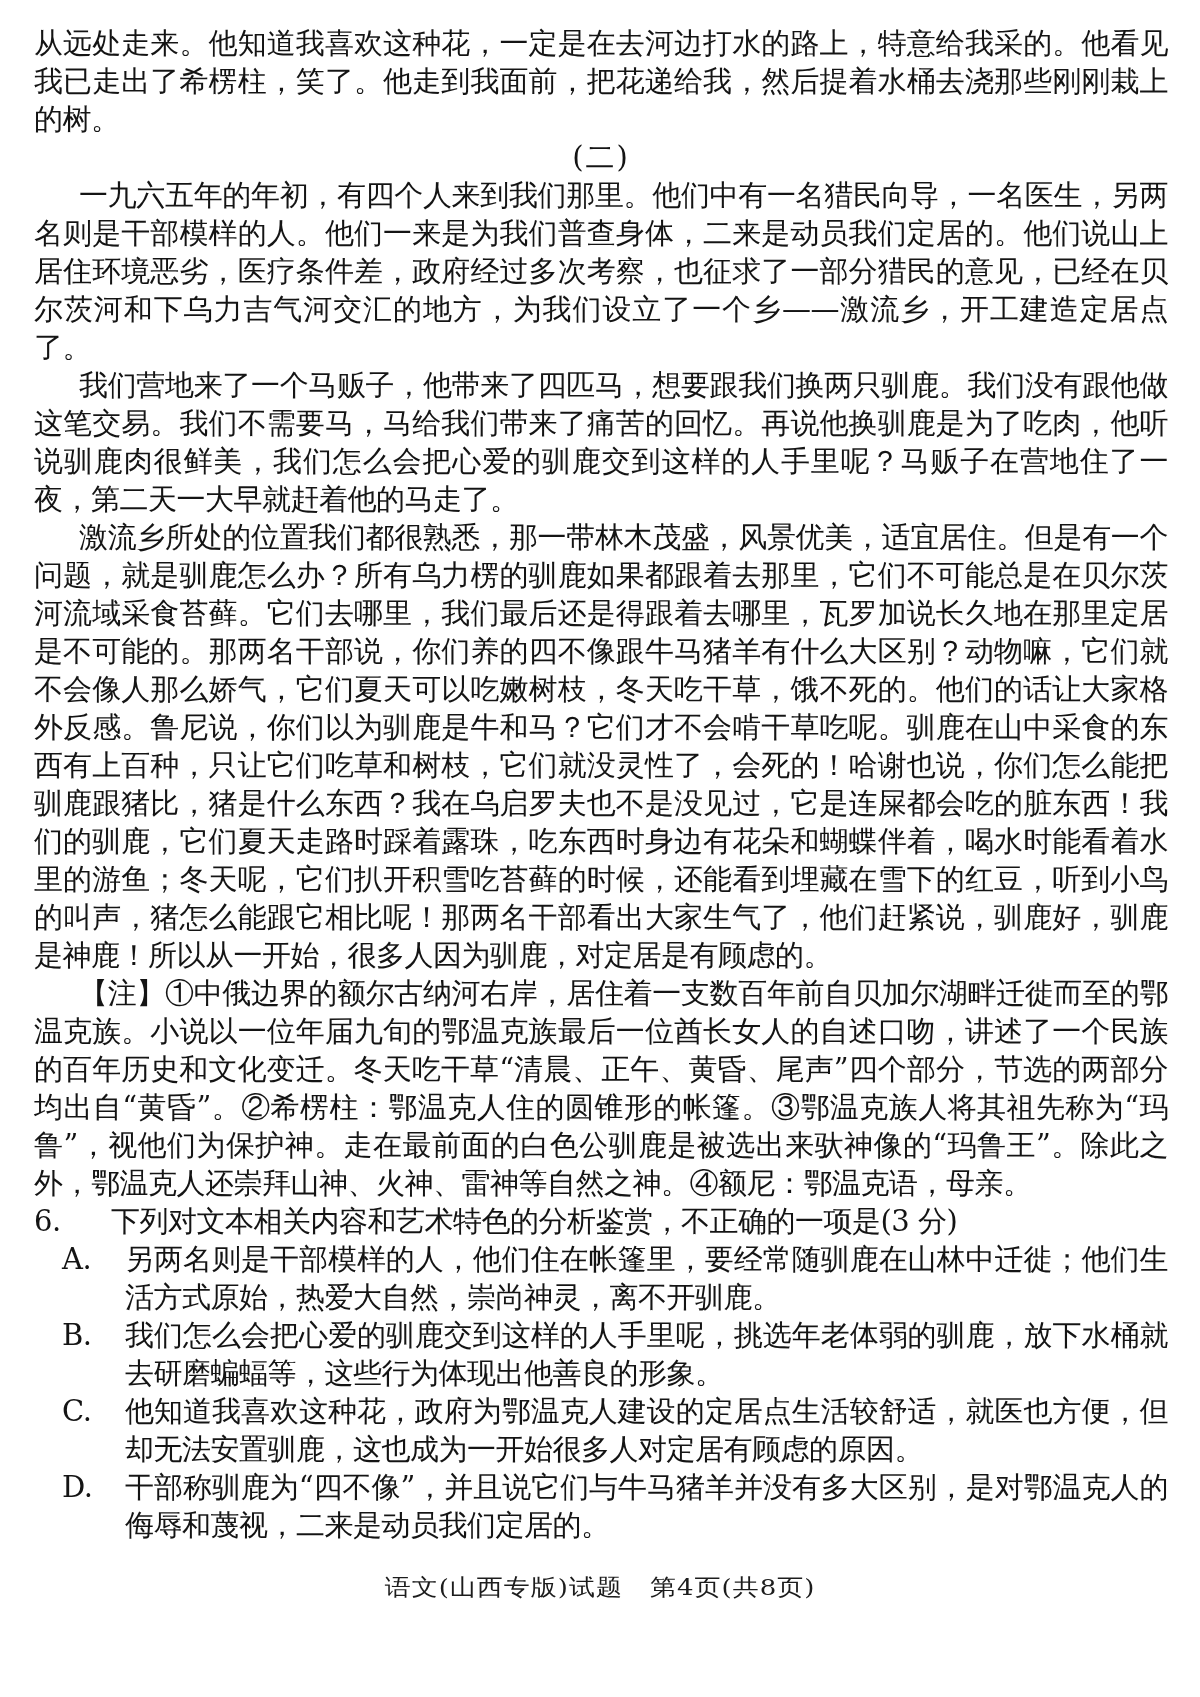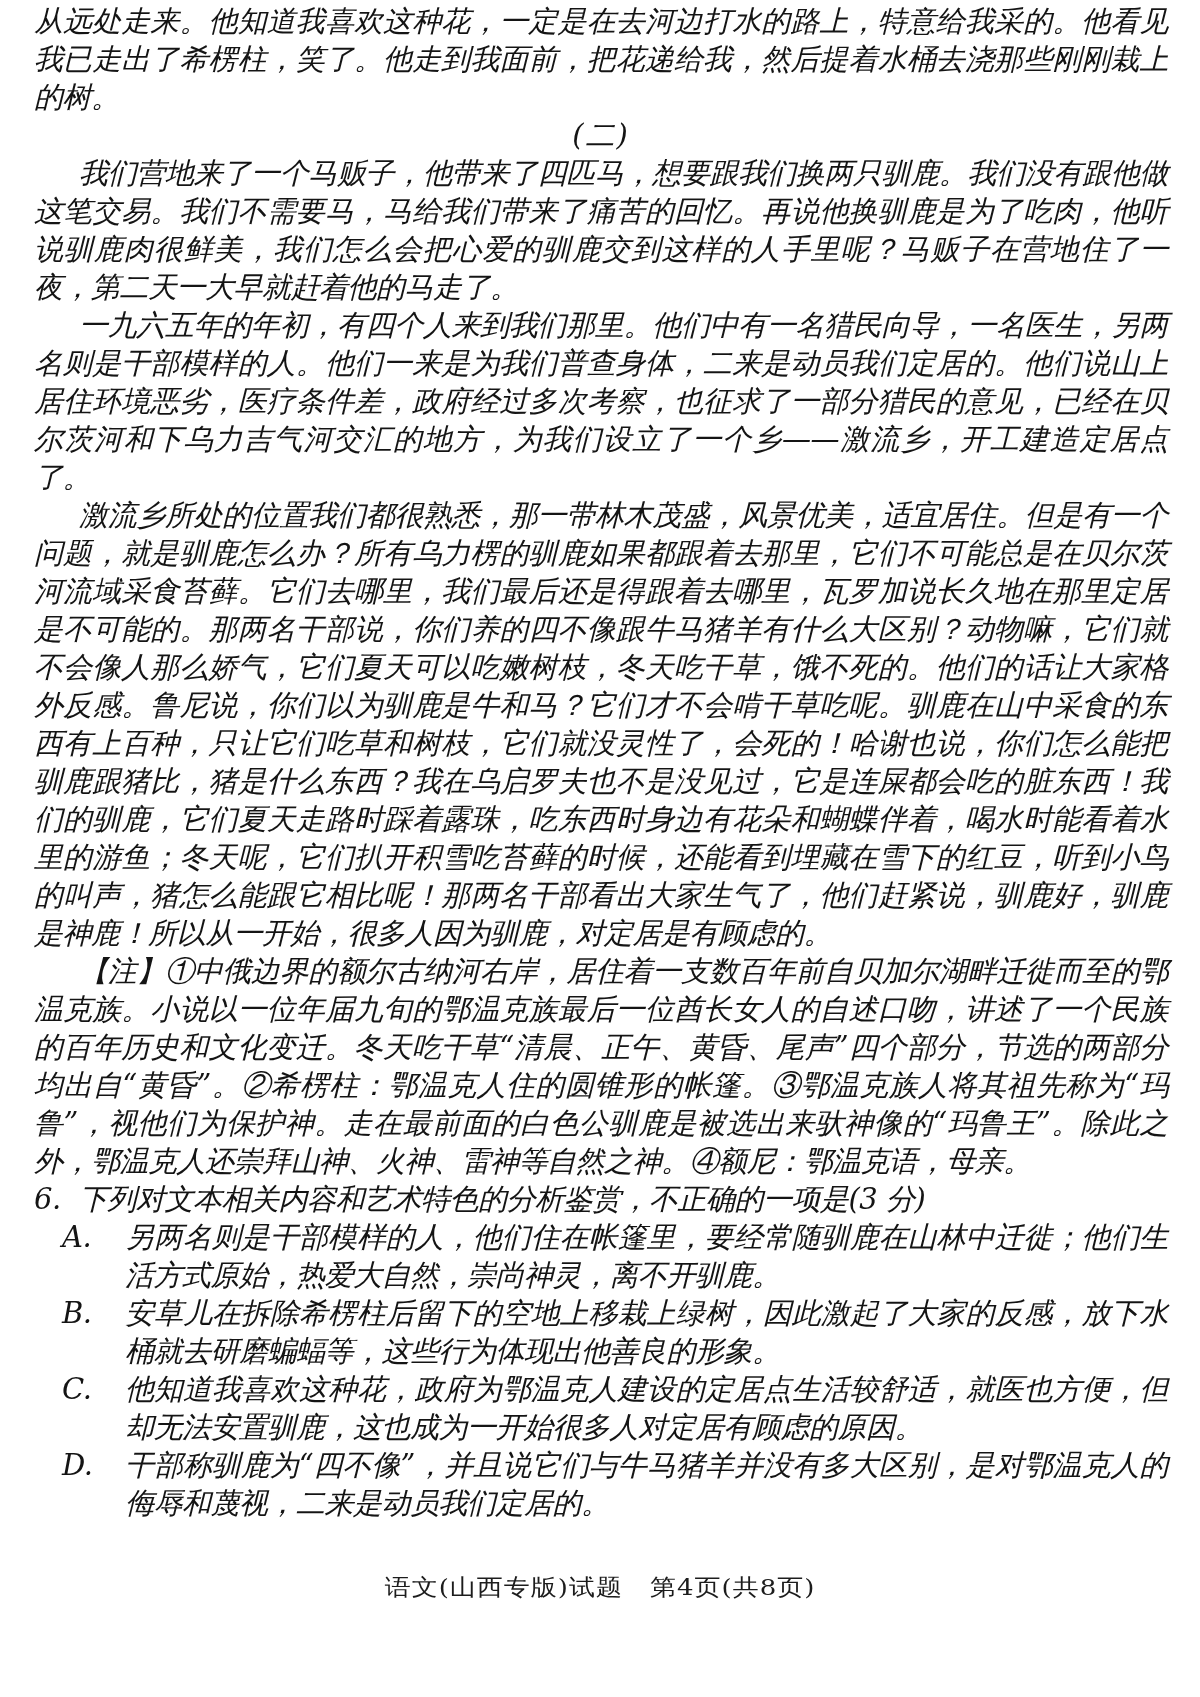--- a/index.html
+++ b/index.html
@@ -10,24 +10,23 @@
   body {
     width: 1200px;
     height: 1697px;
     position: relative;
     font-family: "DejaVu Serif", serif;
     color: #141414;
     overflow: hidden;
   }
   .page {
     position: absolute;
-    top: 2px;
+    top: 24px;
     left: 34px;
     width: 1134px;
-    font-style: italic;
   }
   .para {
     margin: 0;
     font-size: 29px;
     line-height: 38px;
     letter-spacing: -0.5px;
     text-align: justify;
     text-justify: inter-ideograph;
   }
   .para.indent {
@@ -45,20 +44,21 @@
     display: flex;
     font-size: 29px;
     line-height: 38px;
     letter-spacing: -0.5px;
   }
   .q-num {
     flex: 0 0 45px;
   }
   .q-text {
     flex: 1;
+    margin-left: 32px;
   }
   .option {
     display: flex;
     margin-left: 28px;
     font-size: 29px;
     line-height: 38px;
     letter-spacing: -0.5px;
   }
   .opt-label {
     flex: 0 0 63px;
@@ -88,42 +88,42 @@
 </head>
 <body>
 
 <div class="page">
 
   <p class="para">从远处走来。他知道我喜欢这种花，一定是在去河边打水的路上，特意给我采的。他看见我已走出了希楞柱，笑了。他走到我面前，把花递给我，然后提着水桶去浇那些刚刚栽上的树。</p>
 
 
   <p class="para center">(二)</p>
 
+  <p class="para indent">一九六五年的年初，有四个人来到我们那里。他们中有一名猎民向导，一名医生，另两名则是干部模样的人。他们一来是为我们普查身体，二来是动员我们定居的。他们说山上居住环境恶劣，医疗条件差，政府经过多次考察，也征求了一部分猎民的意见，已经在贝尔茨河和下乌力吉气河交汇的地方，为我们设立了一个乡——激流乡，开工建造定居点了。</p>
+
   <p class="para indent">我们营地来了一个马贩子，他带来了四匹马，想要跟我们换两只驯鹿。我们没有跟他做这笔交易。我们不需要马，马给我们带来了痛苦的回忆。再说他换驯鹿是为了吃肉，他听说驯鹿肉很鲜美，我们怎么会把心爱的驯鹿交到这样的人手里呢？马贩子在营地住了一夜，第二天一大早就赶着他的马走了。</p>
-
-  <p class="para indent">一九六五年的年初，有四个人来到我们那里。他们中有一名猎民向导，一名医生，另两名则是干部模样的人。他们一来是为我们普查身体，二来是动员我们定居的。他们说山上居住环境恶劣，医疗条件差，政府经过多次考察，也征求了一部分猎民的意见，已经在贝尔茨河和下乌力吉气河交汇的地方，为我们设立了一个乡——激流乡，开工建造定居点了。</p>
 
   <p class="para indent">激流乡所处的位置我们都很熟悉，那一带林木茂盛，风景优美，适宜居住。但是有一个问题，就是驯鹿怎么办？所有乌力楞的驯鹿如果都跟着去那里，它们不可能总是在贝尔茨河流域采食苔藓。它们去哪里，我们最后还是得跟着去哪里，瓦罗加说长久地在那里定居是不可能的。那两名干部说，你们养的四不像跟牛马猪羊有什么大区别？动物嘛，它们就不会像人那么娇气，它们夏天可以吃嫩树枝，冬天吃干草，饿不死的。他们的话让大家格外反感。鲁尼说，你们以为驯鹿是牛和马？它们才不会啃干草吃呢。驯鹿在山中采食的东西有上百种，只让它们吃草和树枝，它们就没灵性了，会死的！哈谢也说，你们怎么能把驯鹿跟猪比，猪是什么东西？我在乌启罗夫也不是没见过，它是连屎都会吃的脏东西！我们的驯鹿，它们夏天走路时踩着露珠，吃东西时身边有花朵和蝴蝶伴着，喝水时能看着水里的游鱼；冬天呢，它们扒开积雪吃苔藓的时候，还能看到埋藏在雪下的红豆，听到小鸟的叫声，猪怎么能跟它相比呢！那两名干部看出大家生气了，他们赶紧说，驯鹿好，驯鹿是神鹿！所以从一开始，很多人因为驯鹿，对定居是有顾虑的。</p>
 
   <p class="para indent">【注】①中俄边界的额尔古纳河右岸，居住着一支数百年前自贝加尔湖畔迁徙而至的鄂温克族。小说以一位年届九旬的鄂温克族最后一位酋长女人的自述口吻，讲述了一个民族的百年历史和文化变迁。冬天吃干草“清晨、正午、黄昏、尾声”四个部分，节选的两部分均出自“黄昏”。②希楞柱：鄂温克人住的圆锥形的帐篷。③鄂温克族人将其祖先称为“玛鲁”，视他们为保护神。走在最前面的白色公驯鹿是被选出来驮神像的“玛鲁王”。除此之外，鄂温克人还崇拜山神、火神、雷神等自然之神。④额尼：鄂温克语，母亲。</p>
 
   <div class="question-block">
     <div class="q-stem">
       <span class="q-num">6.</span>
       <span class="q-text">下列对文本相关内容和艺术特色的分析鉴赏，不正确的一项是(3 分)</span>
     </div>
 
     <div class="option">
       <span class="opt-label">A.</span>
       <span class="opt-text">另两名则是干部模样的人，他们住在帐篷里，要经常随驯鹿在山林中迁徙；他们生活方式原始，热爱大自然，崇尚神灵，离不开驯鹿。</span>
     </div>
 
     <div class="option">
       <span class="opt-label">B.</span>
-      <span class="opt-text">安草儿在拆除希楞柱后留下的空地上移栽上绿树，因此激起了大家的反感，放下水桶就去研磨蝙蝠等，这些行为体现出他善良的形象。</span>
+      <span class="opt-text">我们怎么会把心爱的驯鹿交到这样的人手里呢，挑选年老体弱的驯鹿，放下水桶就去研磨蝙蝠等，这些行为体现出他善良的形象。</span>
     </div>
 
     <div class="option">
       <span class="opt-label">C.</span>
       <span class="opt-text">他知道我喜欢这种花，政府为鄂温克人建设的定居点生活较舒适，就医也方便，但却无法安置驯鹿，这也成为一开始很多人对定居有顾虑的原因。</span>
     </div>
 
     <div class="option">
       <span class="opt-label">D.</span>
       <span class="opt-text">干部称驯鹿为“四不像”，并且说它们与牛马猪羊并没有多大区别，是对鄂温克人的侮辱和蔑视，二来是动员我们定居的。</span>

